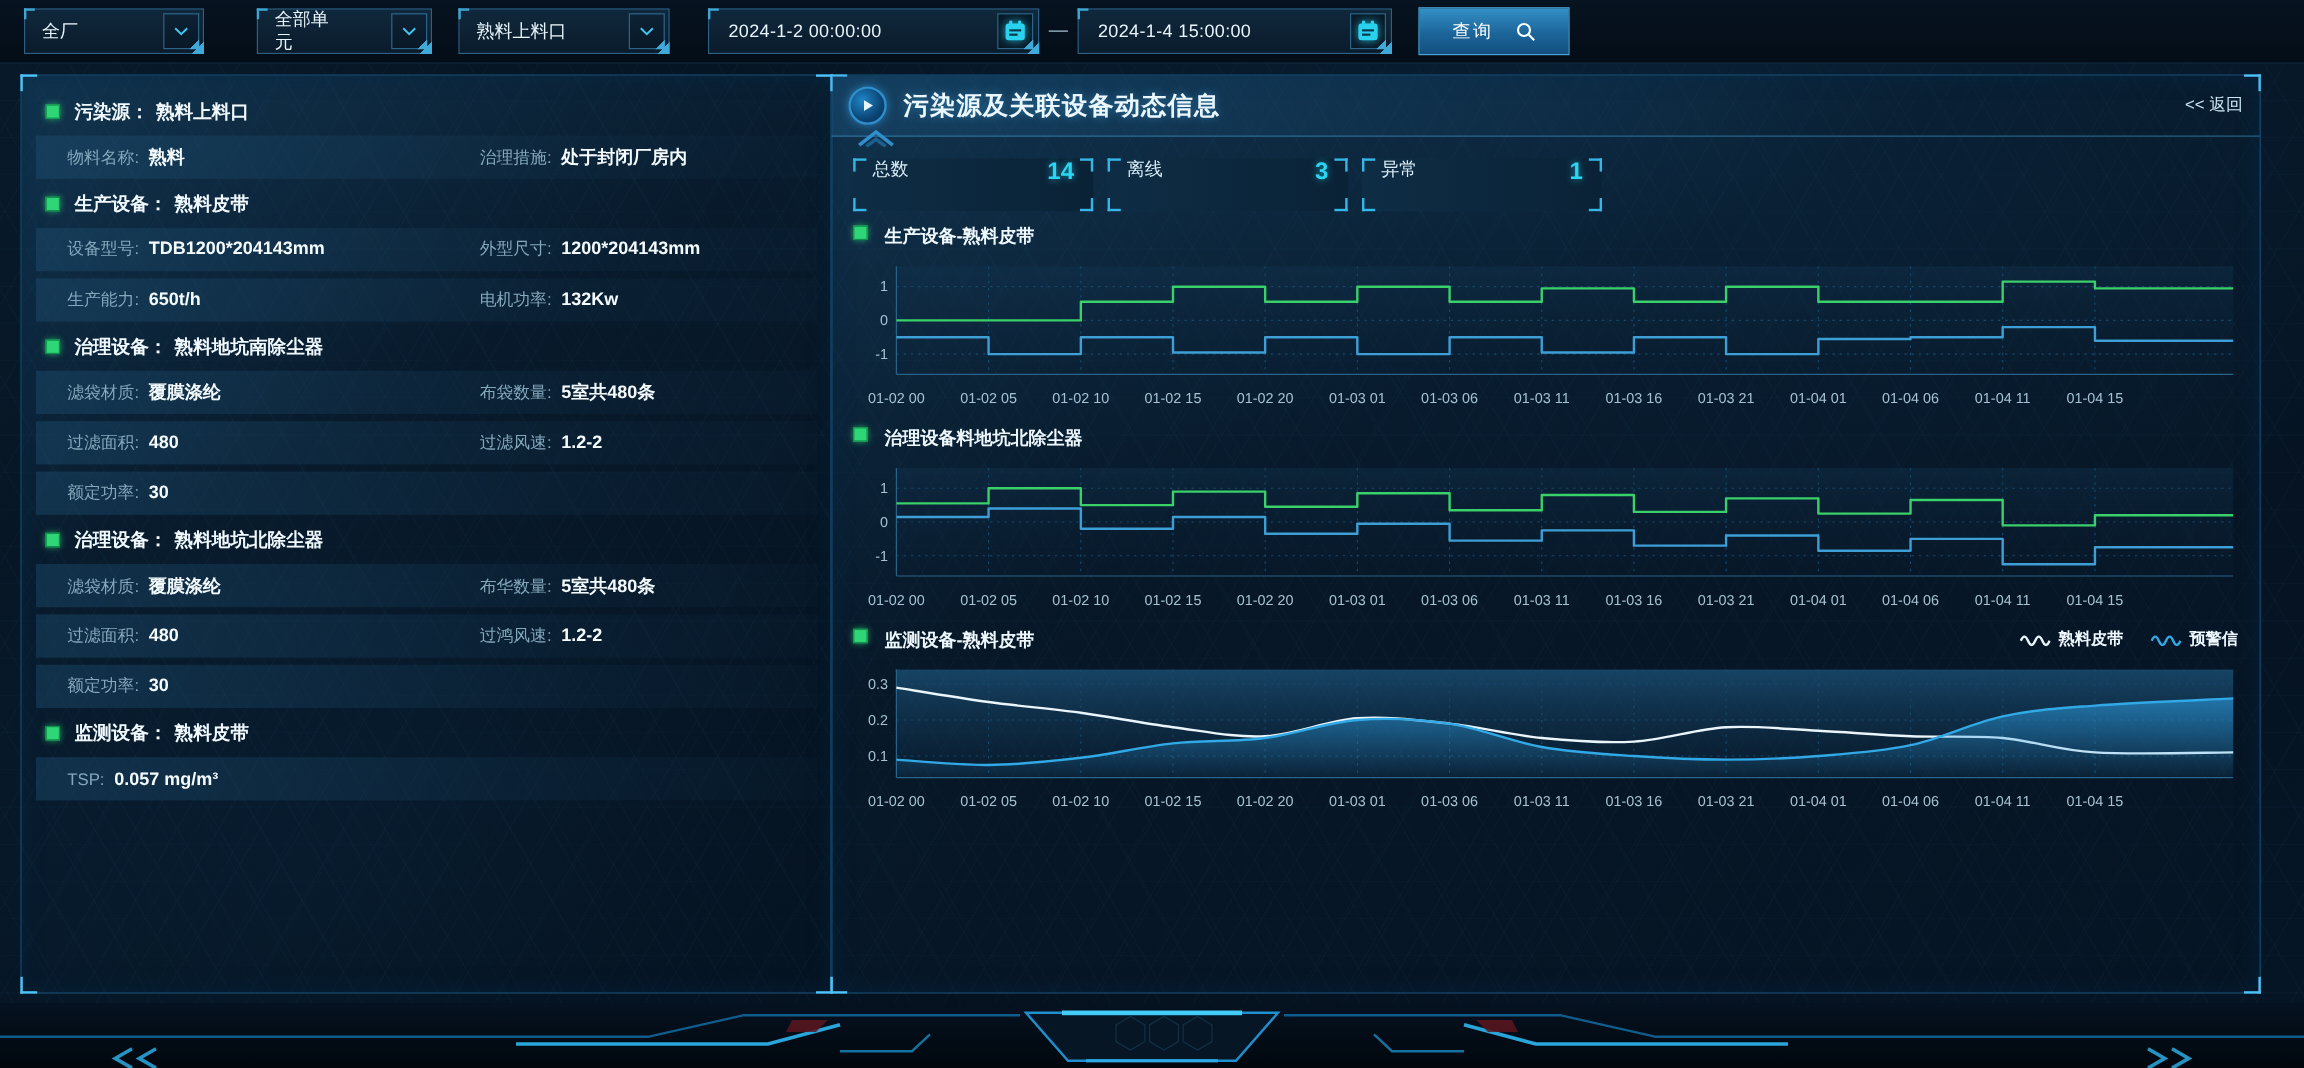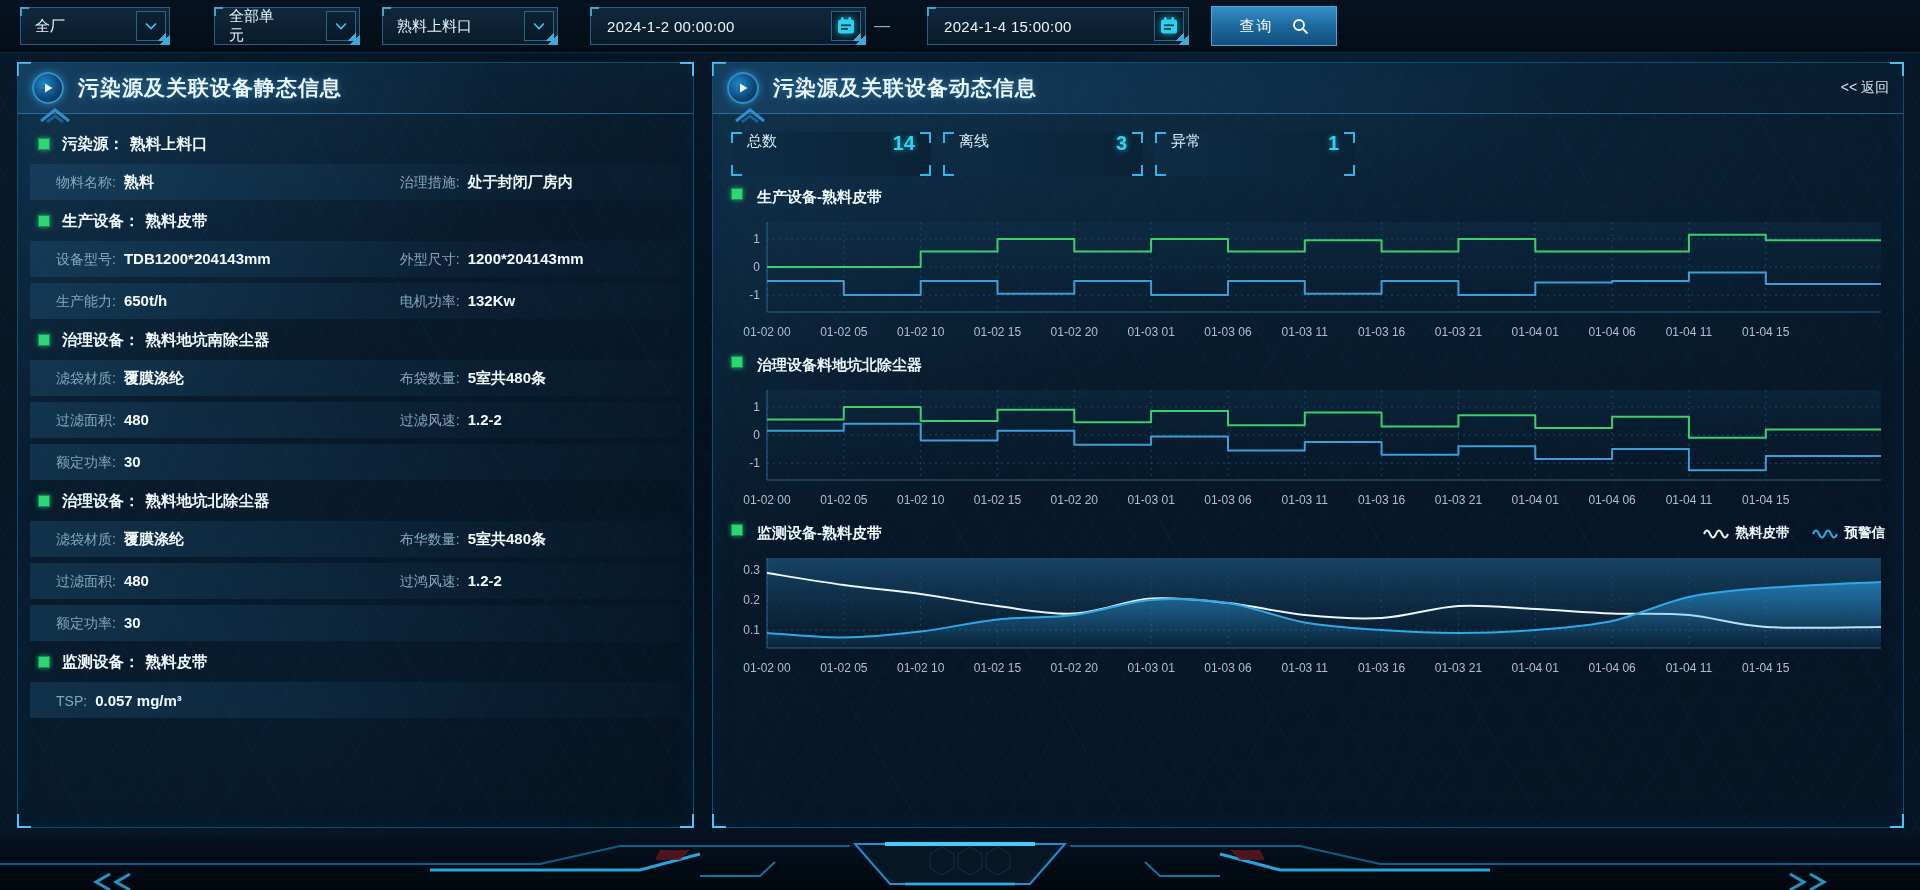--- a/index.html
+++ b/index.html
@@ -16,21 +16,21 @@
       linear-gradient(135deg,#081a2a 0%,#04101d 45%,#061525 100%);
   }
   
   .topbar{position:absolute;left:0;top:0;width:1920px;height:52px;
     background:linear-gradient(180deg,#061320 0%,#040d17 100%);
     border-bottom:1px solid rgba(40,110,160,0.25);
     display:flex;align-items:center;}
   .field{position:relative;height:38px;box-sizing:border-box;
     background:linear-gradient(180deg,#10283c 0%,#0a1b2b 100%);
     border:1px solid #2c5f84;display:flex;align-items:center;
-    font-size:15px;color:#e8f4fb;margin-left:29px;}
+    font-size:15px;color:#e8f4fb;}
   .field::after{content:"";position:absolute;right:-1px;bottom:-1px;width:10px;height:10px;
     background:linear-gradient(135deg,transparent 49%,#3fa9d8 50%);}
   .field::before{content:"";position:absolute;left:-1px;top:-1px;width:7px;height:7px;
     border-left:2px solid #46b7e6;border-top:2px solid #46b7e6;opacity:.85;}
   .select{padding-left:14px;}
   .select .val{flex:1;}
   .chev-box{width:30px;height:30px;margin-right:3px;box-sizing:border-box;
     border:1px solid #2c6488;background:linear-gradient(180deg,#0d2234 0%,#081826 100%);
     display:flex;align-items:center;justify-content:center;position:relative;}
   .chev-box::after{content:"";position:absolute;right:-1px;bottom:-1px;width:8px;height:8px;
@@ -54,21 +54,21 @@
       repeating-linear-gradient(60deg, rgba(70,160,210,0.03) 0 1px, transparent 1px 30px),
       repeating-linear-gradient(-60deg, rgba(70,160,210,0.03) 0 1px, transparent 1px 30px),
       linear-gradient(150deg, rgba(26,74,110,0.55) 0%, rgba(12,36,58,0.35) 38%, rgba(6,20,34,0.30) 100%);
     box-shadow:0 0 18px rgba(0,40,70,0.55) inset;}
   .panel .corner{position:absolute;width:12px;height:12px;}
   .panel .corner.tl{left:-1px;top:-1px;border-left:2px solid #4fc3f7;border-top:2px solid #4fc3f7;}
   .panel .corner.tr{right:-1px;top:-1px;border-right:2px solid #4fc3f7;border-top:2px solid #4fc3f7;}
   .panel .corner.bl{left:-1px;bottom:-1px;border-left:2px solid #4fc3f7;border-bottom:2px solid #4fc3f7;}
   .panel .corner.br{right:-1px;bottom:-1px;border-right:2px solid #4fc3f7;border-bottom:2px solid #4fc3f7;}
   .panel-left{left:17px;width:677px;}
-  .panel-right{left:712px;width:1192px;}
+  .panel-right{left:692px;width:1192px;}
   .panel-header{position:relative;height:50px;display:flex;align-items:center;
     border-bottom:1px solid rgba(63,150,200,0.55);
     background:linear-gradient(90deg, rgba(30,90,135,0.35), rgba(10,30,50,0.05) 70%);}
   .panel-header .ptitle{font-size:21px;font-weight:bold;color:#eaf7ff;letter-spacing:1px;
     text-shadow:0 0 8px rgba(80,190,255,0.45);margin-left:14px;}
   .play-badge{width:28px;height:28px;margin-left:14px;border-radius:50%;
     background:radial-gradient(circle at 35% 35%, #1d7ec0 0%, #0b4675 55%, #052richtig 100%);
     background:radial-gradient(circle at 35% 35%, #1f86c9 0%, #0b4675 60%, #062c4c 100%);
     border:2px solid #2f8ecb;display:flex;align-items:center;justify-content:center;
     box-shadow:0 0 8px rgba(47,142,203,0.8);}
@@ -172,32 +172,20 @@
         <line x1="11" y1="11" x2="15.5" y2="15.5" stroke="#ffffff" stroke-width="1.8"></line>
       </svg>
     </div>
   </div>
 
   <div class="panel panel-left">
     <span class="corner tl"></span>
       <span class="corner tr"></span>
       <span class="corner bl"></span>
       <span class="corner br"></span>
-    <div class="panel-header">
-      <span class="play-badge">
-        <svg width="12" height="12" viewBox="0 0 12 12">
-            <polygon points="3,1.5 10.5,6 3,10.5" fill="#e9f6ff"></polygon>
-          </svg>
-      </span>
-      <span class="ptitle">污染源及关联设备静态信息</span>
-      <svg class="hdr-chevron" width="34" height="16" viewBox="0 0 34 16">
-        <polyline points="3,14 17,3 31,14" fill="none" stroke="#2f8ecb" stroke-width="3"></polyline>
-        <polyline points="9,15 17,9 25,15" fill="none" stroke="#1b5f8e" stroke-width="3"></polyline>
-      </svg>
-    </div>
     <div class="rows">
         <div class="row-section">
           <span class="bullet"></span>
           <span class="s-label">污染源：</span>
           <span class="s-value">熟料上料口</span>
         </div>
         <div class="row-kv">
           <span class="kv-cell">
             <span class="kv-k">物料名称:</span>
             <span class="kv-v">熟料</span>

